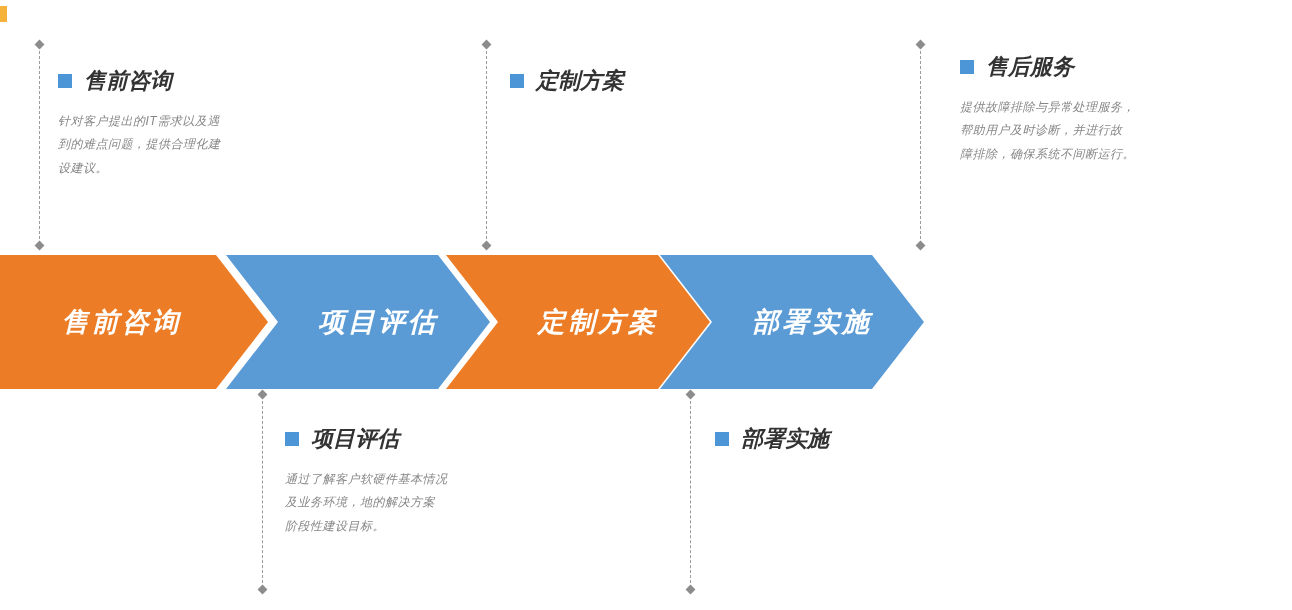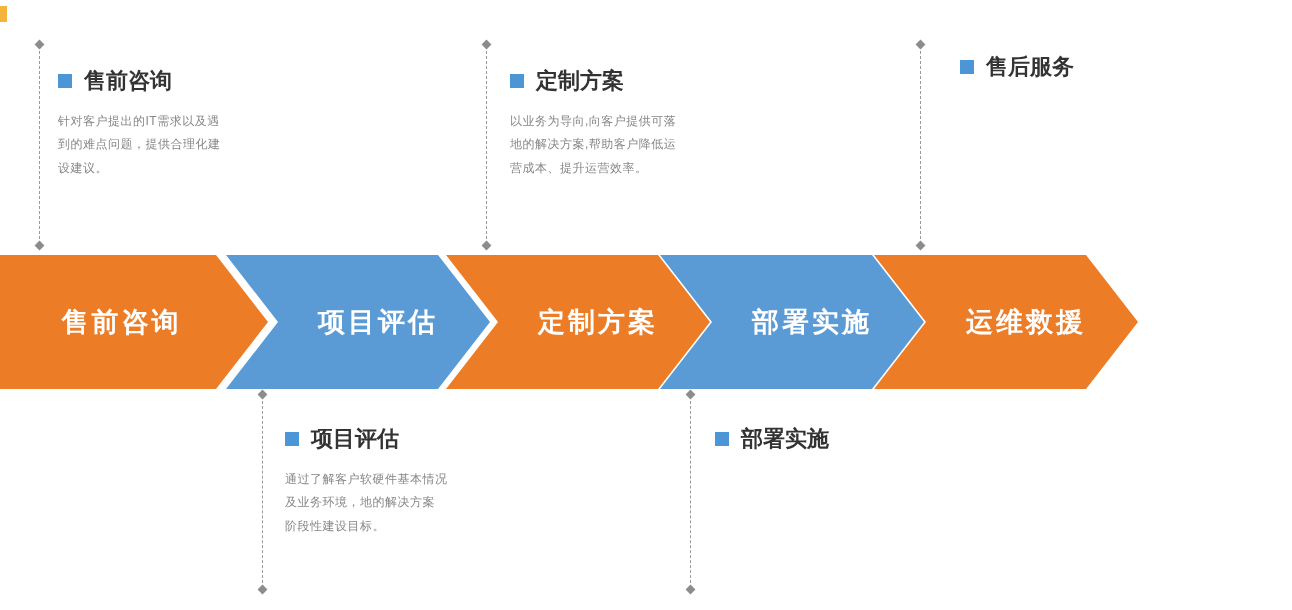--- a/index.html
+++ b/index.html
@@ -2,20 +2,21 @@
 <html><head>
 <meta charset="utf-8">
 <style>
   html,body{margin:0;padding:0;background:#ffffff;}
   .canvas{
     position:relative;
     width:1184px;height:610px;
     background:#ffffff;
     overflow:hidden;
     font-family:"Liberation Sans","DejaVu Sans",sans-serif;
+    font-style:italic;
   }
   .corner-accent{
     position:absolute;left:0;top:6px;width:7px;height:16px;
   }
   
   .connector{
     position:absolute;width:0;
     border-left:1px dashed #9a9a9a;
   }
   .diamond{
@@ -96,30 +97,30 @@
     <div class="note-body">针对客户提出的IT需求以及遇
 到的难点问题，提供合理化建
 设建议。</div>
   </div>
 
   <div class="note" style="left:510px;top:66px;width:260px">
     <div class="note-title">
       <span class="bullet" style="background-color: rgb(76, 150, 216);"></span>
       <span>定制方案</span>
     </div>
-    <div class="note-body">以业务为导向,向客户提供可落
-地的解决方案,帮助客户降低运
-营成本、提升运营效率。</div>
   </div>
 
   <div class="note" style="left:960px;top:52px;width:330px">
     <div class="note-title">
       <span class="bullet" style="background-color: rgb(76, 150, 216);"></span>
       <span>售后服务</span>
     </div>
+    <div class="note-body">提供故障排除与异常处理服务，
+帮助用户及时诊断，并进行故
+障排除，确保系统不间断运行。</div>
   </div>
 
   <div class="note" style="left:285px;top:424px;width:260px">
     <div class="note-title">
       <span class="bullet" style="background-color: rgb(76, 150, 216);"></span>
       <span>项目评估</span>
     </div>
     <div class="note-body">通过了解客户软硬件基本情况
 及业务环境，地的解决方案
 阶段性建设目标。</div>
@@ -137,17 +138,14 @@
   </div>
   <div class="arrow chev" style="left: 226px; width: 264px; background-color: rgb(91, 155, 213);">
     <span class="arrow-label">项目评估</span>
   </div>
   <div class="arrow chev" style="left: 446px; width: 264px; background-color: rgb(236, 124, 37);">
     <span class="arrow-label">定制方案</span>
   </div>
   <div class="arrow chev" style="left: 660px; width: 264px; background-color: rgb(91, 155, 213);">
     <span class="arrow-label">部署实施</span>
   </div>
-  <div class="arrow chev" style="left: 874px; width: 264px; background-color: rgb(236, 124, 37);">
-    <span class="arrow-label">运维救援</span>
-  </div>
 
 </div>
 
 </body></html>

